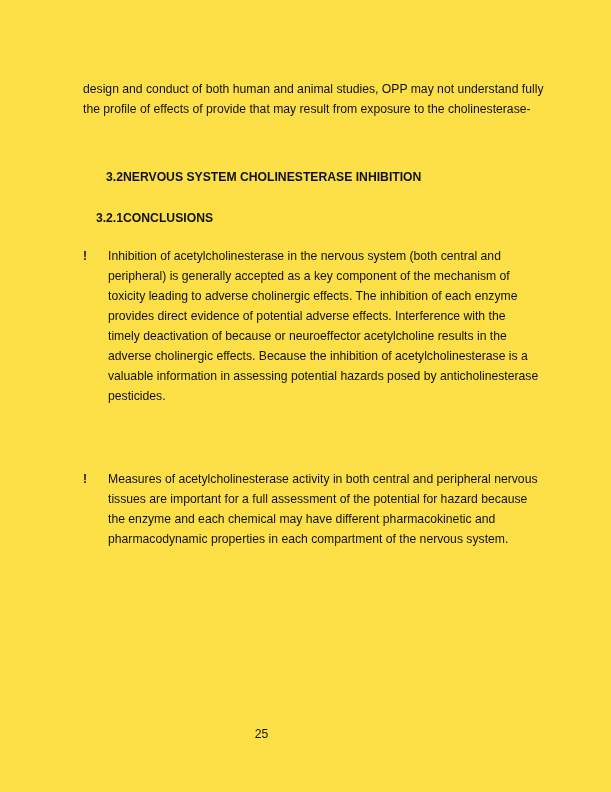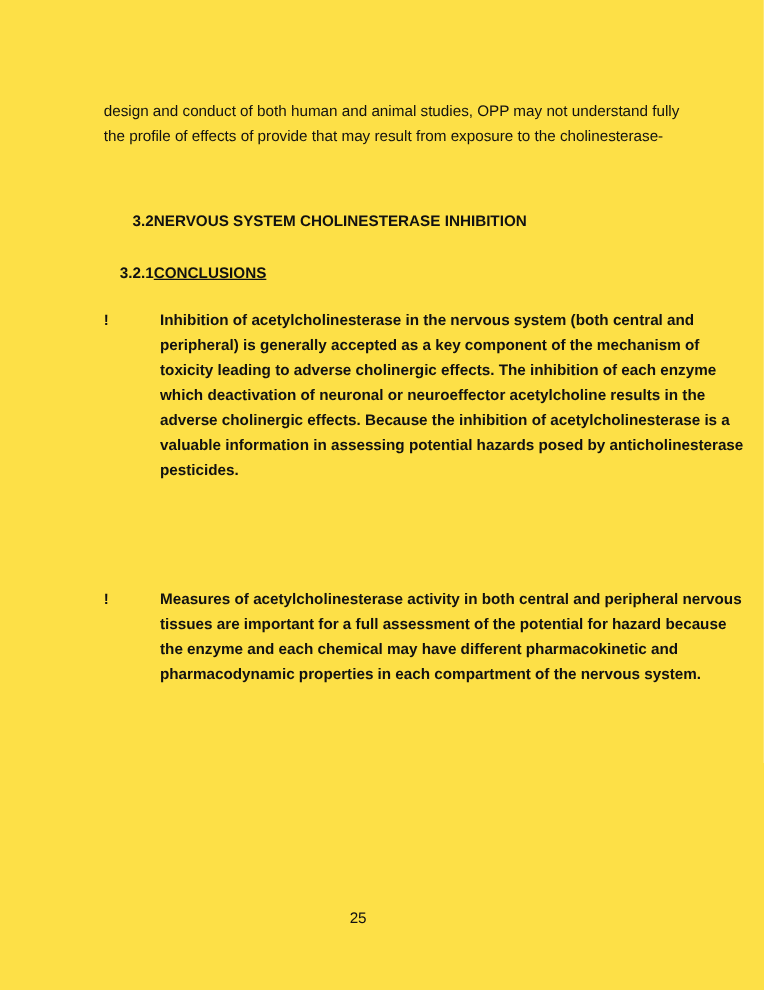--- a/index.html
+++ b/index.html
@@ -61,60 +61,59 @@
     }
     .bullet .mark {
       position: absolute;
       left: 0;
       top: 0;
       font-weight: bold;
       font-size: 12px;
     }
     .bullet .body {
       position: absolute;
-      left: 45px;
+      left: 25px;
       top: 0;
-      font-weight: bold;
     }
     .page-number {
       position: absolute;
       left: 0;
       width: 523px;
       top: 724px;
       text-align: center;
       font-size: 12.2px;
       line-height: 20px;
-      padding-left: 25px;
     }
   </style>
 </head>
 <body>
 
 <div class="page">
 
   <p class="para" style="top:79px;">
     <span class="line">design and conduct of both human and animal studies, OPP may not  understand fully</span>
     <span class="line">the profile of effects of provide that may result from exposure to the cholinesterase-</span>
   </p>
 
   <h2 class="heading" style="top:163px;">
     <span class="num">3.2</span><span>NERVOUS SYSTEM CHOLINESTERASE INHIBITION</span>
   </h2>
 
-  <h3 class="heading" style="top:204px;text-decoration:underline;">
+  <h3 class="heading" style="top:204px;">
     <span class="num sub">3.2.1</span><span>CONCLUSIONS</span>
   </h3>
 
   <div class="bullet" style="top:246px;">
     <span class="mark">!</span>
     <div class="body">
       <span class="line">Inhibition of acetylcholinesterase in the nervous system (both central and</span>
       <span class="line">peripheral) is generally accepted as a key component of the mechanism of</span>
       <span class="line">toxicity leading to adverse cholinergic effects.  The inhibition of each enzyme</span>
-      <span class="line">which deactivation of neuronal or neuroeffector acetylcholine results in the</span>
+      <span class="line">provides direct evidence of potential adverse effects.  Interference with the</span>
+      <span class="line">timely deactivation of because or neuroeffector acetylcholine results in the</span>
       <span class="line">adverse cholinergic effects.  Because the inhibition of acetylcholinesterase is a</span>
       <span class="line">valuable information in assessing potential hazards posed by anticholinesterase</span>
       <span class="line">pesticides.</span>
     </div>
   </div>
 
   <div class="bullet" style="top:469px;">
     <span class="mark">!</span>
     <div class="body">
       <span class="line">Measures of acetylcholinesterase activity in both central and peripheral nervous</span>

